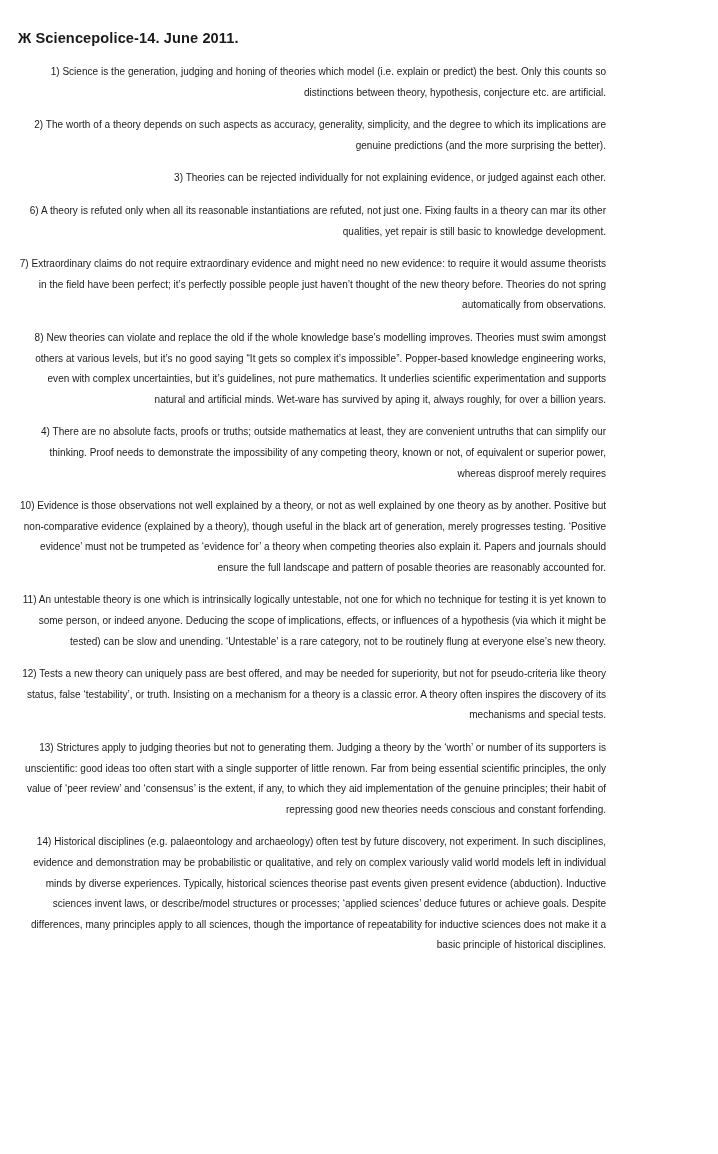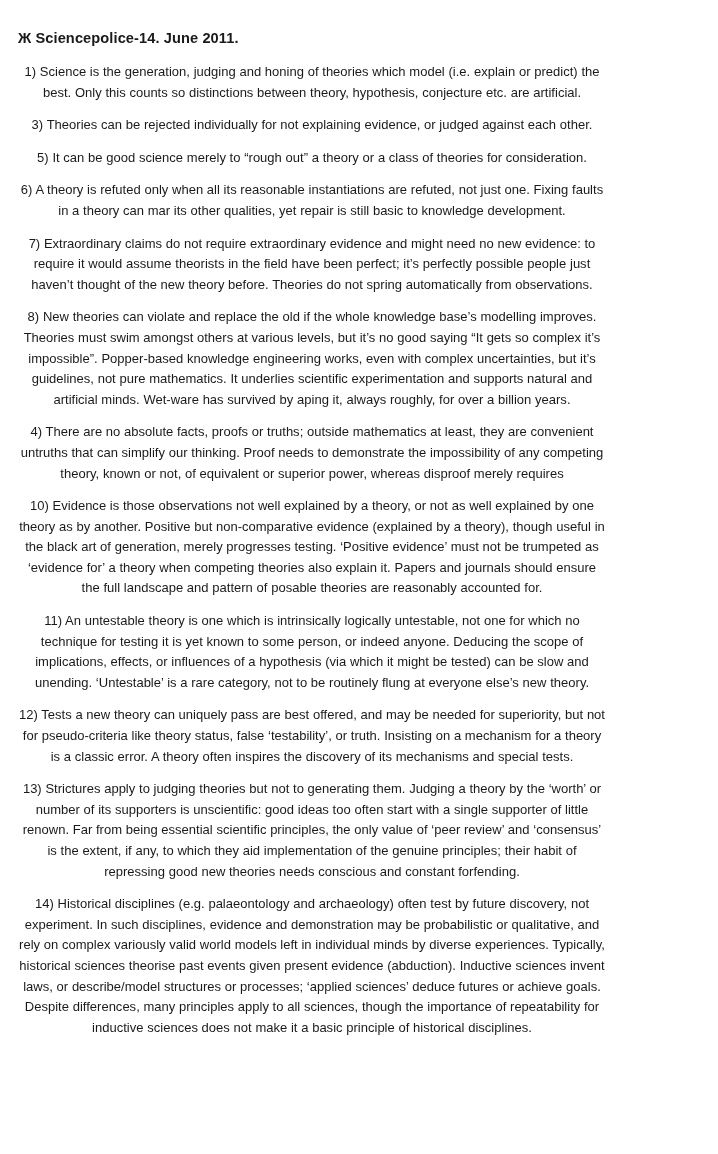--- a/index.html
+++ b/index.html
@@ -27,40 +27,40 @@
     margin: 0 0 14px 0;
     letter-spacing: 0.1px;
     white-space: nowrap;
   }
   .principles {
     margin: 0;
     padding: 0;
     list-style: none;
   }
   .principle {
-    font-size: 13px;
+    font-size: 10px;
     line-height: 20.6px;
     margin: 0 0 12px 0;
-    text-align: center;
+    text-align: right;
     letter-spacing: 0.01px;
     word-spacing: 0.1px;
   }
   .principle:last-child {
     margin-bottom: 8px;
   }
 </style>
 </head>
 <body>
 
 <div class="page">
   <h1 class="doc-title">Ж Sciencepolice-14. June 2011.</h1>
   <div class="principles">
     <p class="principle">1) Science is the generation, judging and honing of theories which model (i.e. explain or predict) the best. Only this counts so distinctions between theory, hypothesis, conjecture etc. are artificial.</p>
+    <p class="principle">2) The worth of a theory depends on such aspects as accuracy, generality, simplicity, and the degree to which its implications are genuine predictions (and the more surprising the better).</p>
     <p class="principle">3) Theories can be rejected individually for not explaining evidence, or judged against each other.</p>
-    <p class="principle">5) It can be good science merely to “rough out” a theory or a class of theories for consideration.</p>
     <p class="principle">6) A theory is refuted only when all its reasonable instantiations are refuted, not just one. Fixing faults in a theory can mar its other qualities, yet repair is still basic to knowledge development.</p>
     <p class="principle">7) Extraordinary claims do not require extraordinary evidence and might need no new evidence: to require it would assume theorists in the field have been perfect; it’s perfectly possible people just haven’t thought of the new theory before. Theories do not spring automatically from observations.</p>
     <p class="principle">8) New theories can violate and replace the old if the whole knowledge base’s modelling improves. Theories must swim amongst others at various levels, but it’s no good saying “It gets so complex it’s impossible”. Popper-based knowledge engineering works, even with complex uncertainties, but it’s guidelines, not pure mathematics. It underlies scientific experimentation and supports natural and artificial minds. Wet-ware has survived by aping it, always roughly, for over a billion years.</p>
     <p class="principle">4) There are no absolute facts, proofs or truths; outside mathematics at least, they are convenient untruths that can simplify our thinking. Proof needs to demonstrate the impossibility of any competing theory, known or not, of equivalent or superior power, whereas disproof merely requires</p>
     <p class="principle">10) Evidence is those observations not well explained by a theory, or not as well explained by one theory as by another. Positive but non-comparative evidence (explained by a theory), though useful in the black art of generation, merely progresses testing. ‘Positive evidence’ must not be trumpeted as ‘evidence for’ a theory when competing theories also explain it. Papers and journals should ensure the full landscape and pattern of posable theories are reasonably accounted for.</p>
     <p class="principle">11) An untestable theory is one which is intrinsically logically untestable, not one for which no technique for testing it is yet known to some person, or indeed anyone. Deducing the scope of implications, effects, or influences of a hypothesis (via which it might be tested) can be slow and unending. ‘Untestable’ is a rare category, not to be routinely flung at everyone else’s new theory.</p>
     <p class="principle">12) Tests a new theory can uniquely pass are best offered, and may be needed for superiority, but not for pseudo-criteria like theory status, false ‘testability’, or truth. Insisting on a mechanism for a theory is a classic error. A theory often inspires the discovery of its mechanisms and special tests.</p>
     <p class="principle">13) Strictures apply to judging theories but not to generating them. Judging a theory by the ‘worth’ or number of its supporters is unscientific: good ideas too often start with a single supporter of little renown. Far from being essential scientific principles, the only value of ‘peer review’ and ‘consensus’ is the extent, if any, to which they aid implementation of the genuine principles; their habit of repressing good new theories needs conscious and constant forfending.</p>
     <p class="principle">14) Historical disciplines (e.g. palaeontology and archaeology) often test by future discovery, not experiment. In such disciplines, evidence and demonstration may be probabilistic or qualitative, and rely on complex variously valid world models left in individual minds by diverse experiences. Typically, historical sciences theorise past events given present evidence (abduction). Inductive sciences invent laws, or describe/model structures or processes; ‘applied sciences’ deduce futures or achieve goals. Despite differences, many principles apply to all sciences, though the importance of repeatability for inductive sciences does not make it a basic principle of historical disciplines.</p>
   </div>

